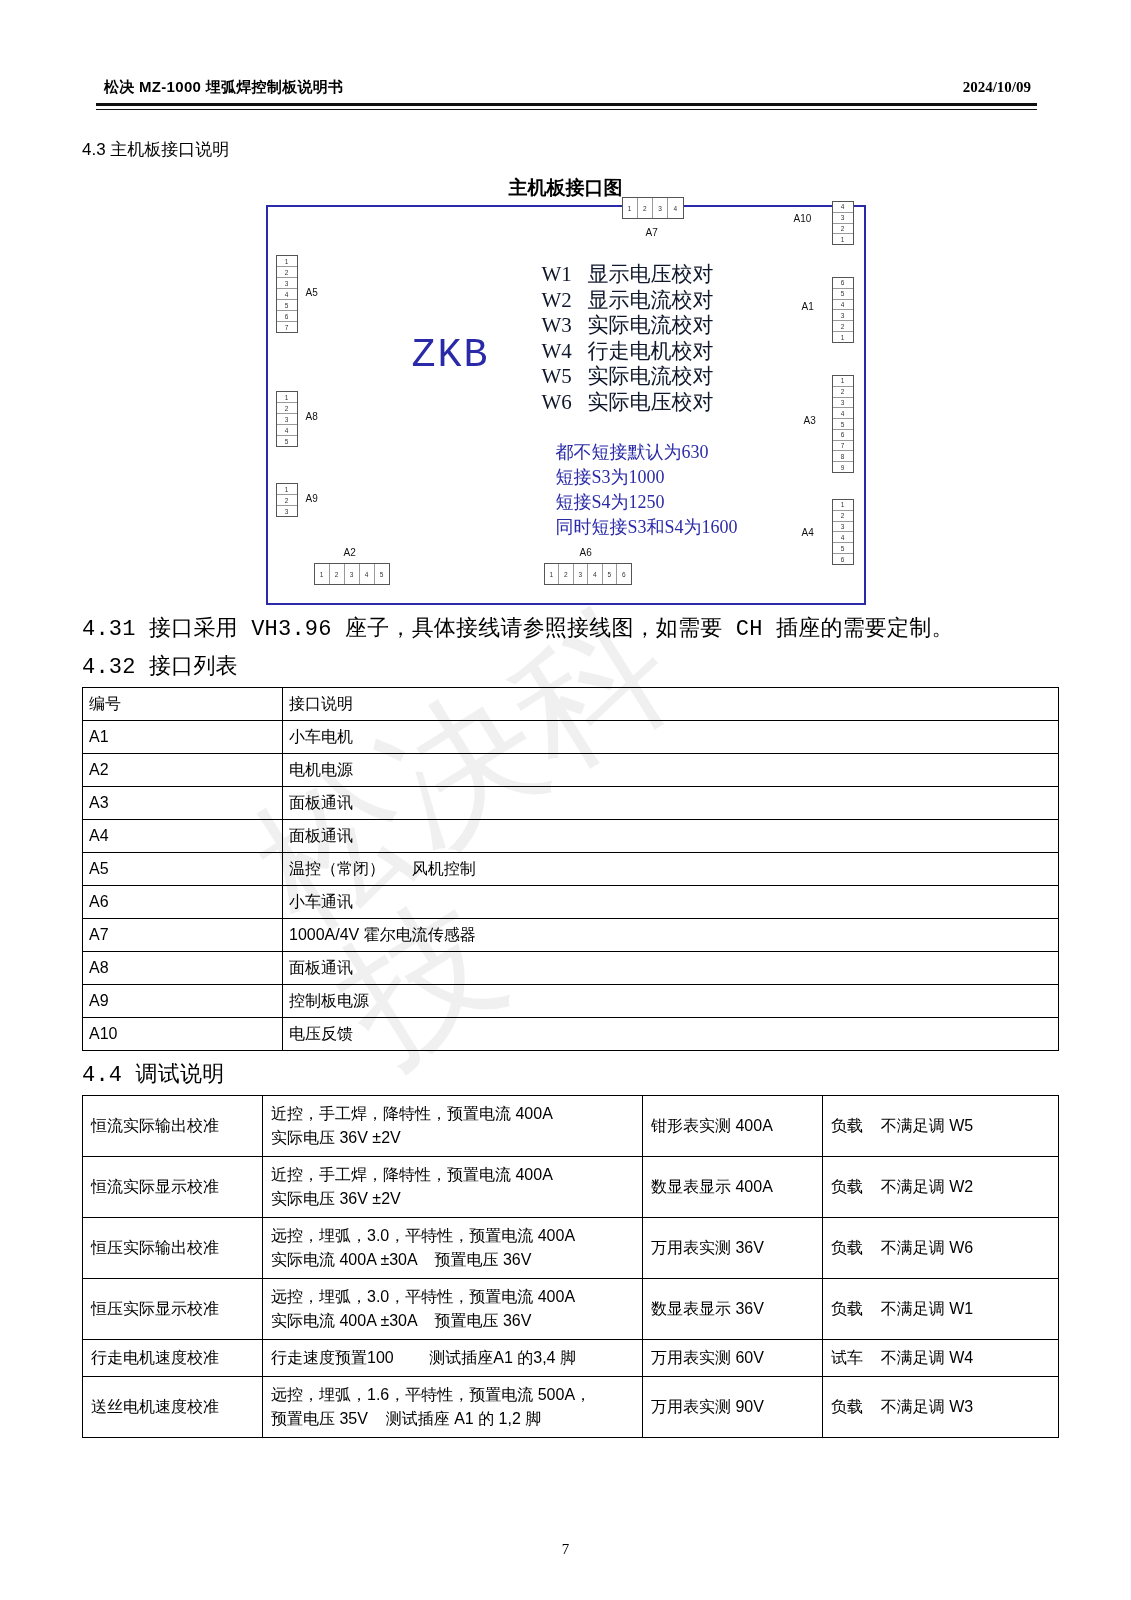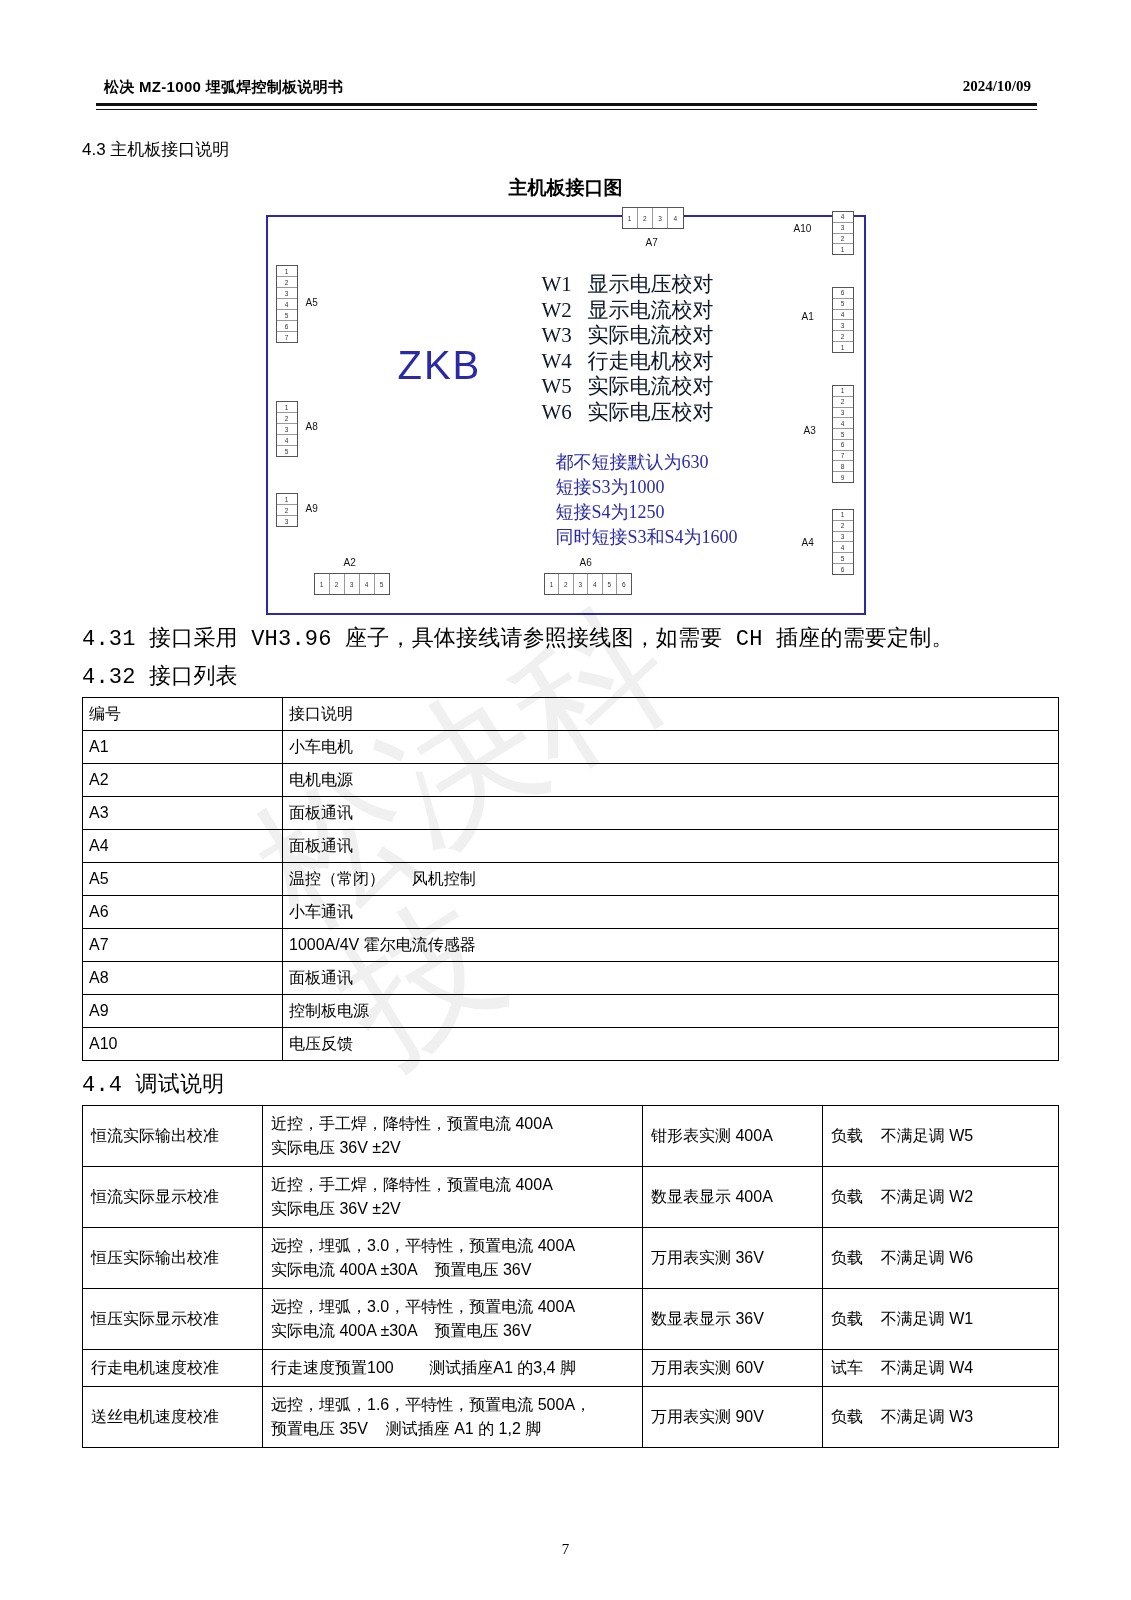--- a/index.html
+++ b/index.html
@@ -20,21 +20,21 @@
     width: 1131px;
     height: 1600px;
     box-sizing: border-box;
     padding: 78px 72px 0 72px;
   }
 
   
   .header {
     display: flex;
     justify-content: space-between;
-    align-items: flex-start;
+    align-items: center;
     font-size: 15px;
     font-weight: bold;
     padding: 0 28px 0 32px;
   }
   .header-left { font-family: "Liberation Sans", sans-serif; letter-spacing: .3px; }
   .header-right { font-family: "Liberation Serif", serif; font-weight: bold; }
   .header-rule {
     margin: 6px 22px 0 24px;
     border-top: 3px solid #111;
     border-bottom: 1px solid #111;
@@ -53,42 +53,42 @@
     margin: 8px 0 6px 10px;
     letter-spacing: .2px;
   }
 
   
   .diagram-title {
     text-align: center;
     font-family: "Liberation Sans", sans-serif;
     font-size: 19px;
     font-weight: 600;
-    margin: 14px 0 14px 0;
+    margin: 14px 0 4px 0;
   }
   .board-wrap {
     position: relative;
     width: 600px;
     height: 400px;
     margin: 0 auto;
   }
   .board {
     position: absolute;
     left: 0; top: 0;
     width: 600px;
     height: 400px;
     border: 2px solid #2a2aa8;
     box-sizing: border-box;
     background: #fff;
   }
   .zkb {
     position: absolute;
-    left: 132px;
+    left: 146px;
     top: 128px;
-    font-family: Liberation Sans, sans-serif;
+    font-family: Liberation Mono, monospace;
     font-size: 40px;
     color: #2a2aa8;
     letter-spacing: 2px;
   }
   .wlist {
     position: absolute;
     left: 276px;
     top: 57px;
     color: #0f172a;
     font-family: "Liberation Serif", serif;

